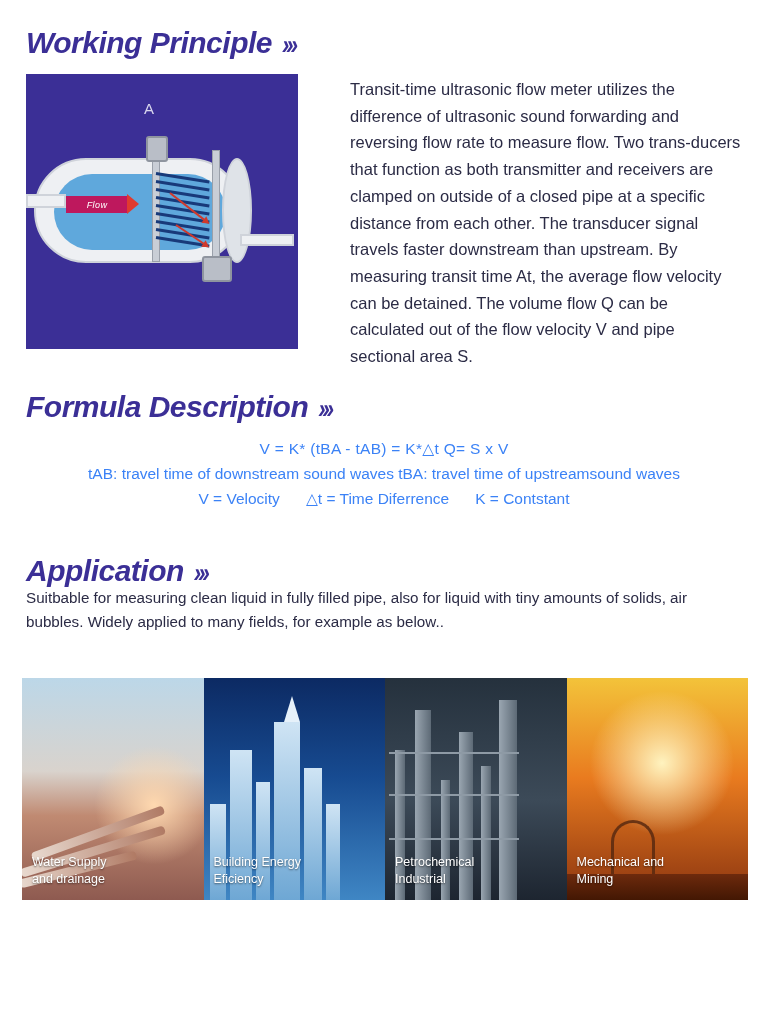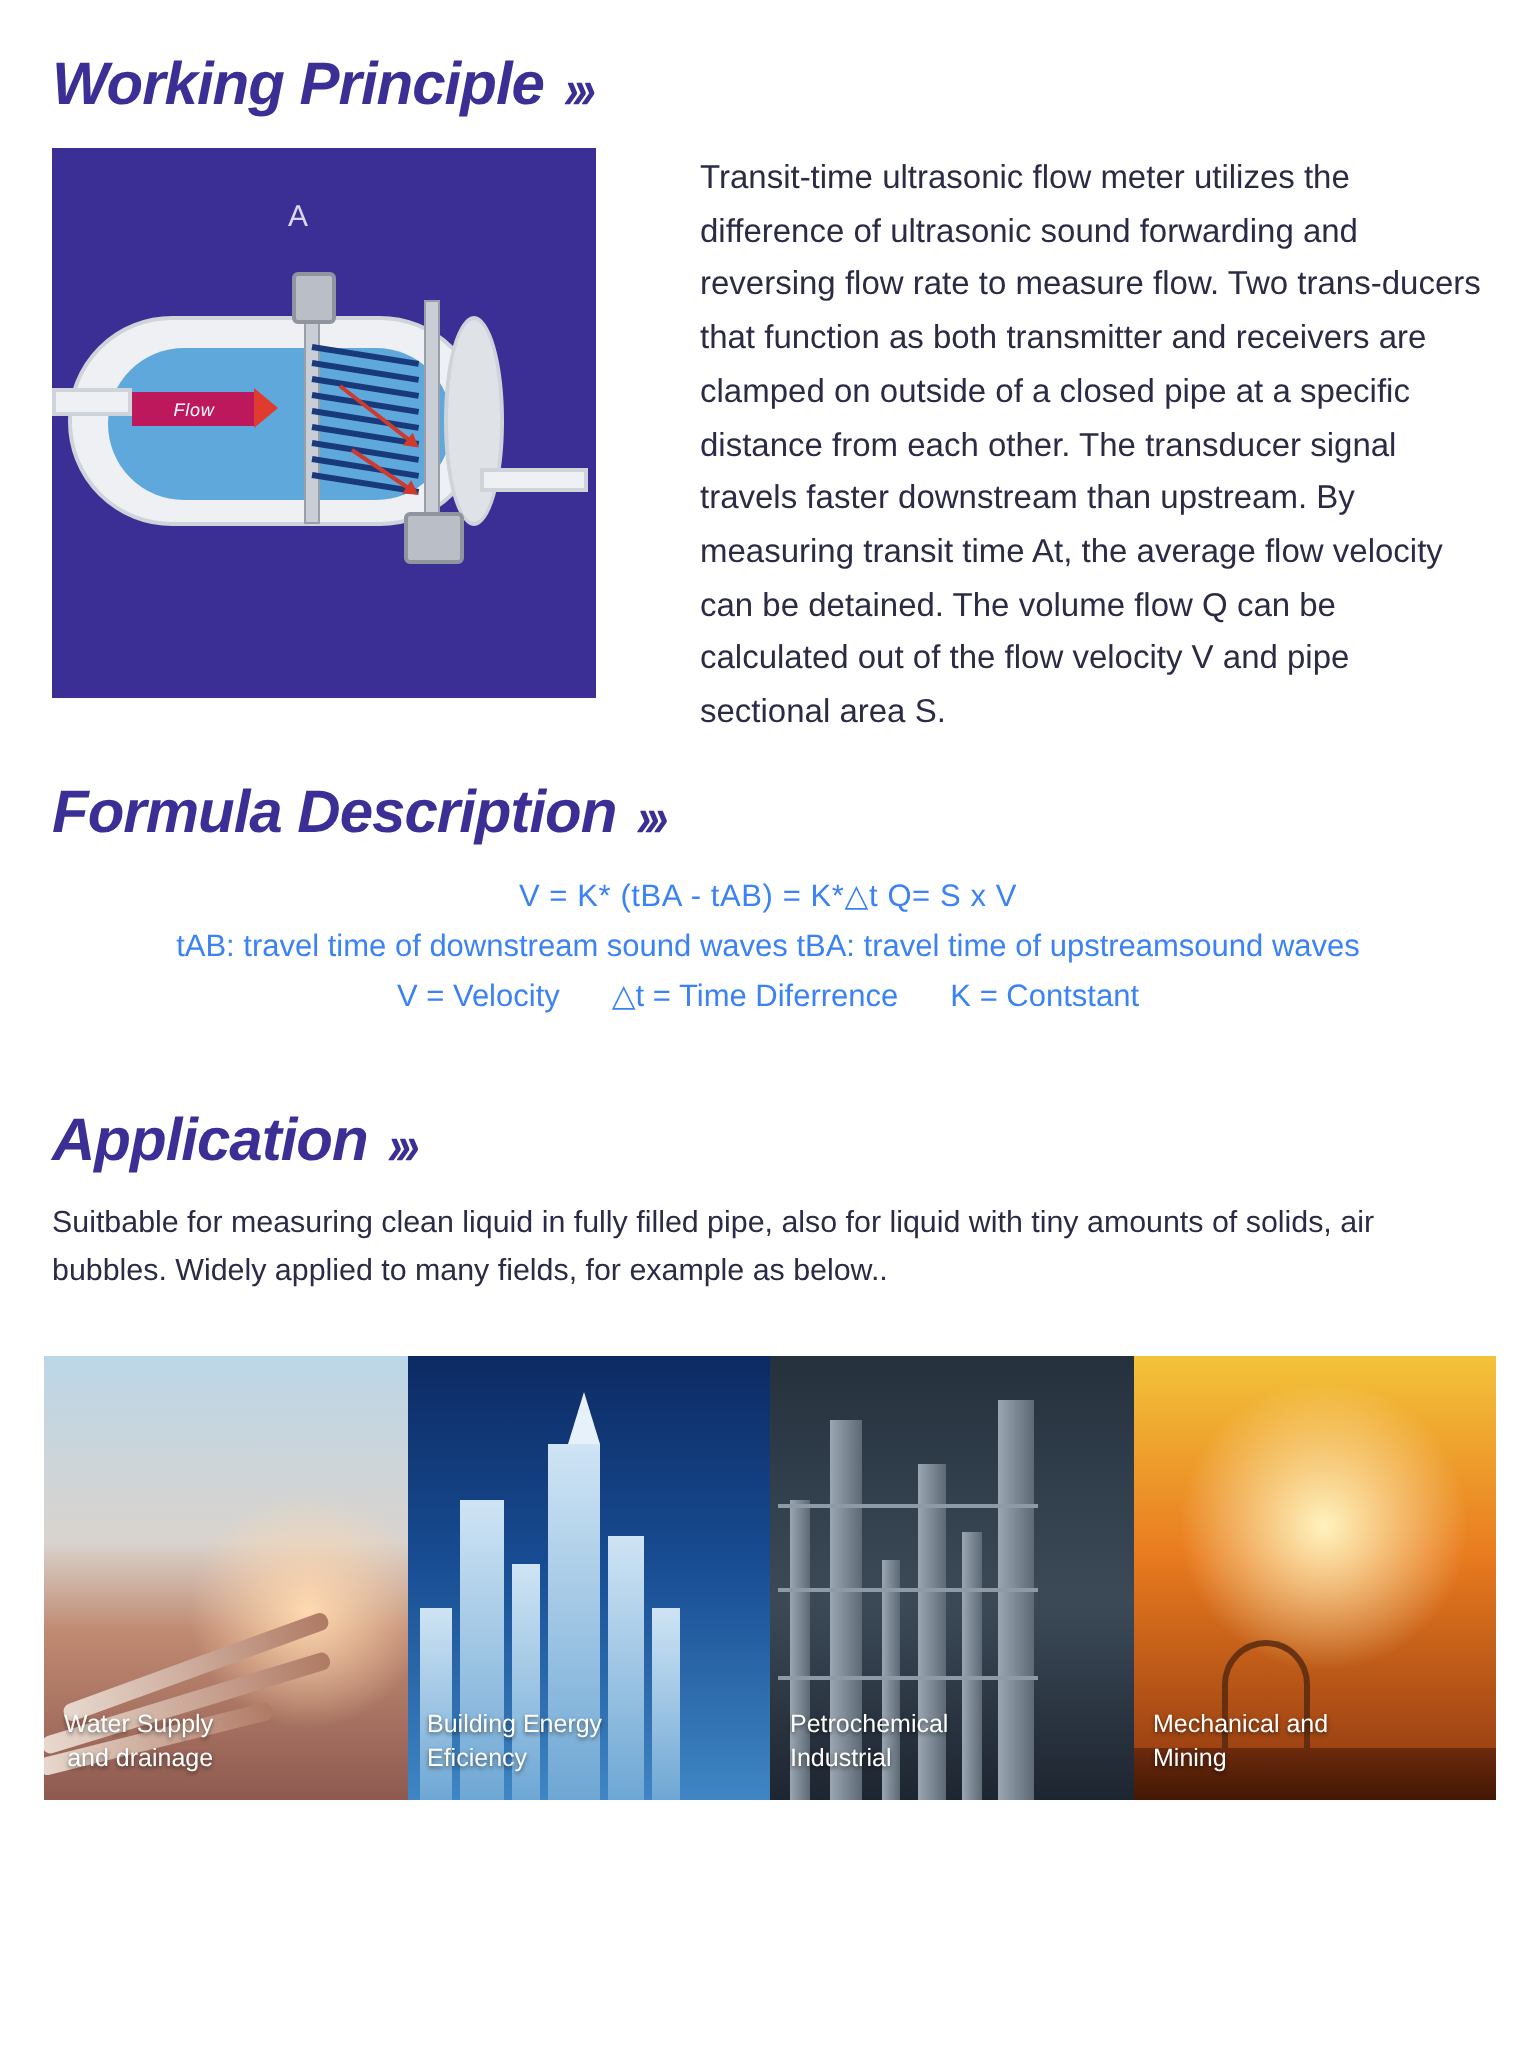--- a/index.html
+++ b/index.html
@@ -201,21 +201,20 @@
   .formula-lines .l3 .sp { display: inline-block; width: 26px; }
 
   
   .app-wrap {
     position: absolute;
     left: 26px;
     top: 556px;
     width: 716px;
   }
   .app-text {
-    margin-top: 14px;
     color: #2b2b45;
     font-size: 15.2px;
     line-height: 1.6;
     max-width: 700px;
   }
   .gallery {
     position: absolute;
     left: 22px;
     top: 678px;
     width: 726px;
@@ -231,21 +230,21 @@
     position: absolute;
     left: 10px;
     bottom: 12px;
     color: #ffffff;
     font-size: 12.5px;
     line-height: 1.35;
     text-shadow: 0 1px 2px rgba(0,0,0,.55);
   }
 
   
-  .c1 { background: linear-gradient(180deg,#bcd7e8 0%,#d9d3cd 42%,#c08a72 62%,#8e5a50 100%); text-align: right; }
+  .c1 { background: linear-gradient(180deg,#bcd7e8 0%,#d9d3cd 42%,#c08a72 62%,#8e5a50 100%); }
   .c1 .pl {
     position: absolute;
     background: linear-gradient(90deg,#e8d9cf,#b07a64);
     height: 9px;
     border-radius: 4px;
   }
   .c1 .pl1 { left: -4px; bottom: 26px; width: 120px; transform: rotate(-14deg); }
   .c1 .pl2 { left: -4px; bottom: 44px; width: 150px; transform: rotate(-17deg); }
   .c1 .pl3 { left: 6px; bottom: 62px; width: 140px; transform: rotate(-20deg); }
   .c1 .glow {

